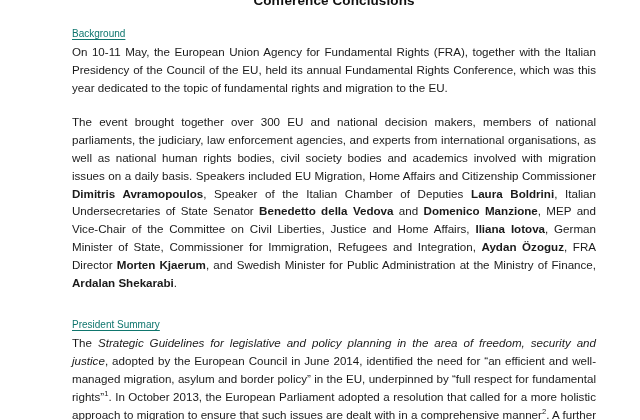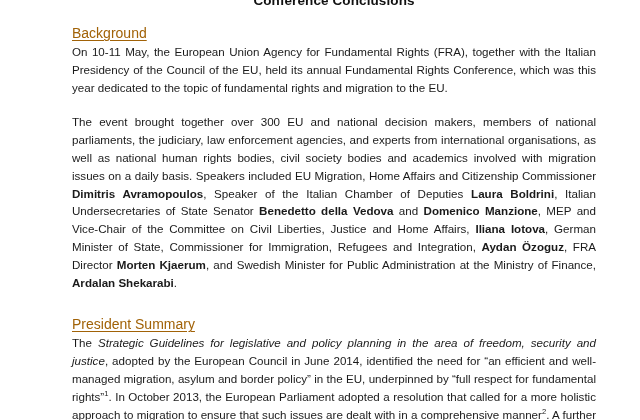--- a/index.html
+++ b/index.html
@@ -31,24 +31,24 @@
   .doc-title {
     text-align: center;
     font-weight: bold;
     font-size: 13.5px;
     line-height: 17px;
     letter-spacing: 0.1px;
     margin: 0 0 16px 0;
     color: #111111;
   }
   .section-heading {
-    font-size: 14px;
+    font-size: 10px;
     line-height: 17px;
     margin: 0 0 1px 0;
-    color: #a16207;
+    color: #0f766e;
   }
   .section-heading .u {
     text-decoration: underline;
     text-underline-offset: 2px;
   }
   p.para {
     margin: 0;
     font-size: 11.6px;
     line-height: 17.8px;
     text-align: justify;

